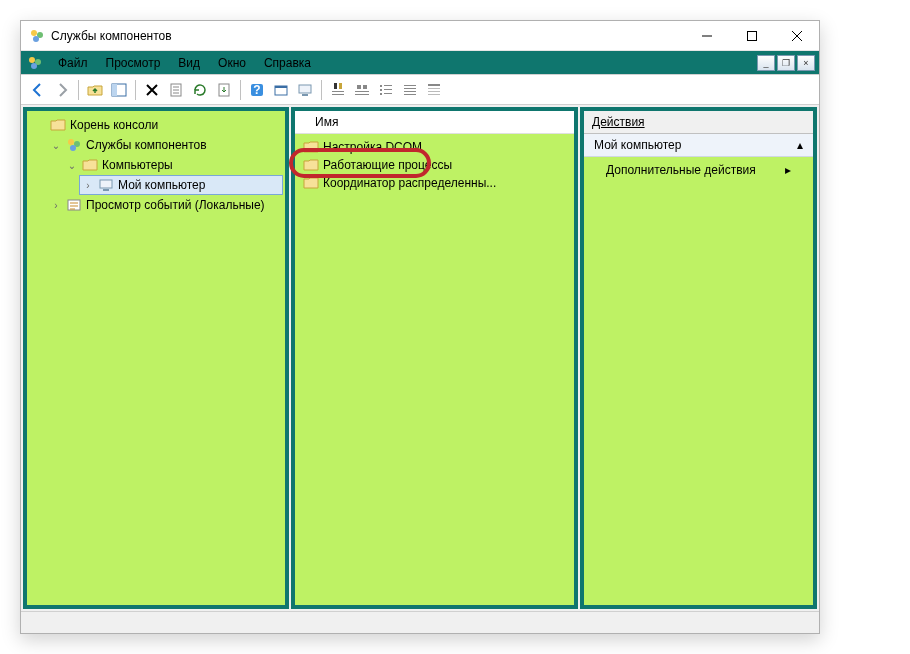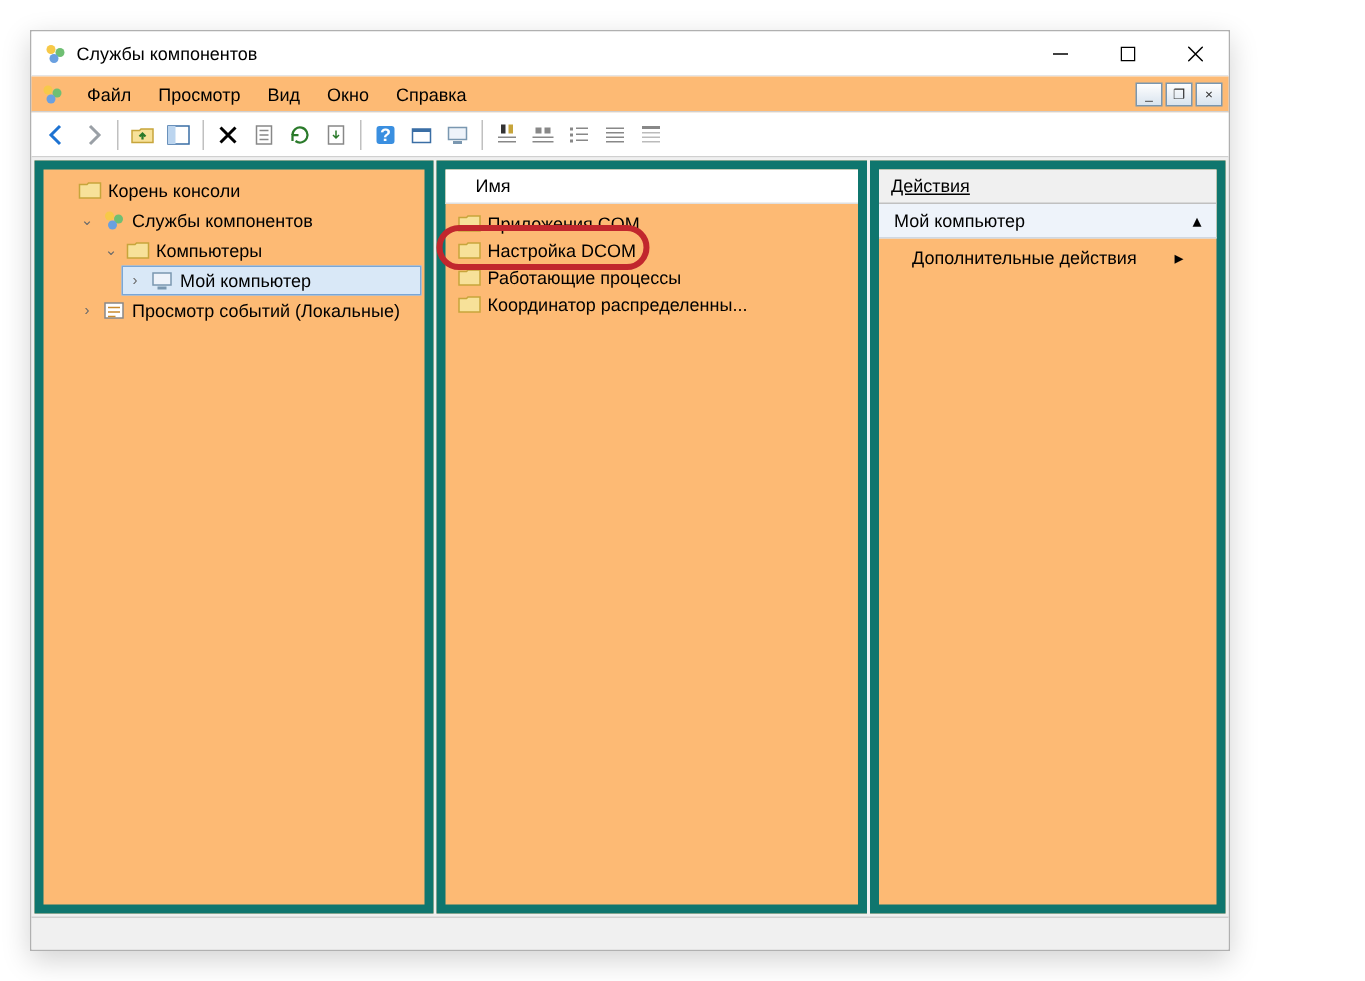--- a/index.html
+++ b/index.html
@@ -31,21 +31,21 @@
     font-size: 13px; color: #333;
   }
 
   
   .menubar-row {
     height: 24px;
     display: flex;
     align-items: stretch;
     padding: 0 4px 0 6px;
     border-bottom: 1px solid #d0d0d0;
-    background: #fdba74;
+    background: #0f766e;
     text-align: right;
   }
   .menubar { display: flex; align-items: center; flex: 1; }
   .menubar .icon { margin-right: 6px; }
   .menu-item { padding: 3px 8px; border: 1px solid transparent; }
   .mdi-btns { display: flex; align-items: center; gap: 2px; }
   .mdi-btn {
     width: 18px; height: 16px;
     border: 1px solid #7a97b0;
     background: linear-gradient(#fefefe,#d9e4ef);
@@ -73,22 +73,22 @@
   
   .body {
     flex: 1;
     display: flex;
     padding: 2px;
     gap: 2px;
     background: #f0f0f0;
     min-height: 0;
   }
   .pane {
-    background: #fdba74;
-    border: 6px solid #0f766e;
+    background: #bef264;
+    border: 4px solid #0f766e;
     display: flex;
     flex-direction: column;
     min-height: 0;
   }
   .tree-pane   { width: 266px; padding: 4px 2px; overflow: auto; }
   .list-pane   { width: 287px; }
   .action-pane { flex: 1; }
 
   .col-header {
     background: #fff;
@@ -399,28 +399,20 @@
 
     <div class="pane list-pane">
       <div class="col-header">Имя</div>
       <div class="list-body">
         <div class="list-item">
           <span class="ico">
               <svg viewBox="0 0 16 16">
                 <path d="M1 4h5l1-1h8v10H1z" fill="#f7e199" stroke="#c7a53b"></path>
               </svg>
             </span>
-          <span>Приложения COM</span>
-        </div>
-        <div class="list-item">
-          <span class="ico">
-              <svg viewBox="0 0 16 16">
-                <path d="M1 4h5l1-1h8v10H1z" fill="#f7e199" stroke="#c7a53b"></path>
-              </svg>
-            </span>
           <span>Настройка DCOM</span>
         </div>
         <div class="list-item">
           <span class="ico">
               <svg viewBox="0 0 16 16">
                 <path d="M1 4h5l1-1h8v10H1z" fill="#f7e199" stroke="#c7a53b"></path>
               </svg>
             </span>
           <span>Работающие процессы</span>
         </div>

